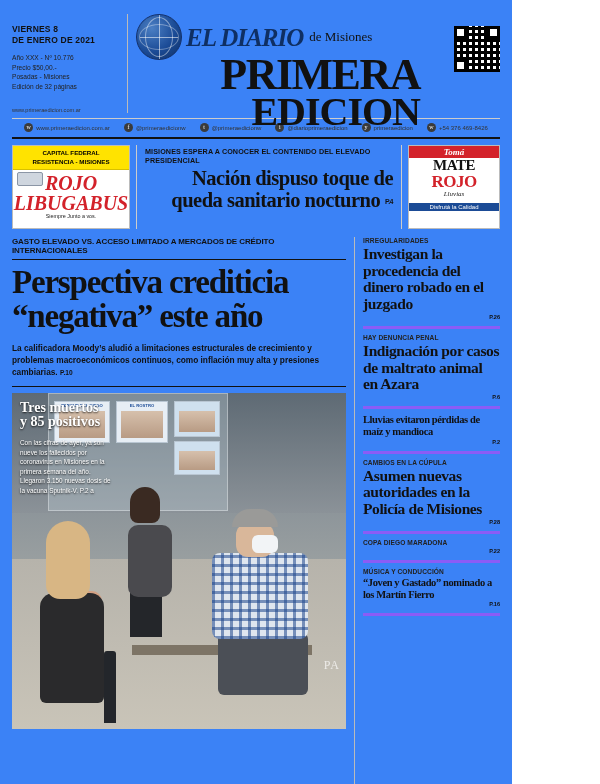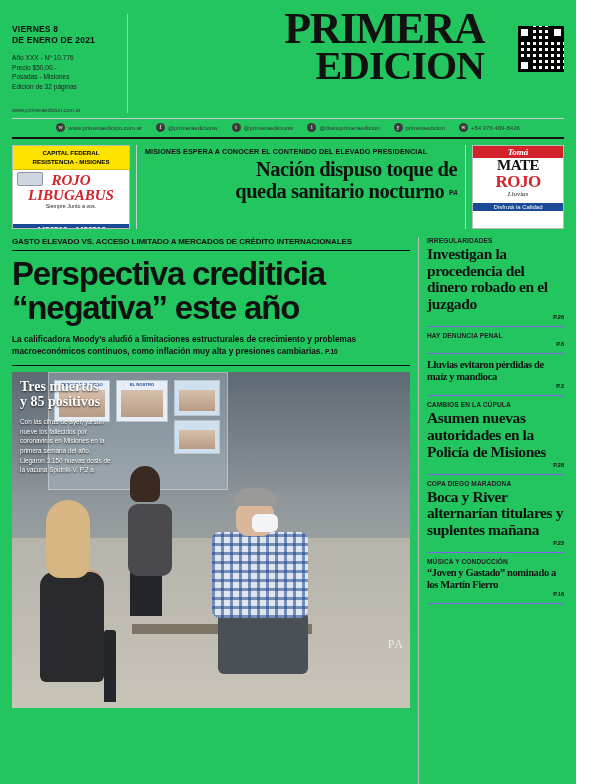--- a/index.html
+++ b/index.html
@@ -6,25 +6,25 @@
   html, body { margin: 0; padding: 0; }
   body {
     width: 600px;
     height: 784px;
     background: #ffffff;
     font-family: "Liberation Sans", sans-serif;
     color: #111;
     overflow: hidden;
   }
   .page {
-    width: 576px;
+    width: 512px;
     height: 784px;
     position: relative;
     padding: 0 8px;
-    background: #22c55e;
+    background: #3b82f6;
   }
 
   
   .masthead {
     display: flex;
     align-items: flex-start;
     padding: 14px 4px 4px 4px;
     height: 118px;
   }
   .mast-left {
@@ -186,21 +186,21 @@
     font-weight: bold;
     text-align: center;
     line-height: 1.5;
     padding: 2px 0;
     border-bottom: 1px solid #d8c000;
   }
   .ad-left .rojo {
     color: #d3222a;
     font-family: "Liberation Serif", serif;
     font-weight: bold;
-    font-size: 15px;
+    font-size: 20px;
     font-style: italic;
     text-align: center;
     line-height: 1;
     margin-top: 3px;
   }
   .ad-left .subrojo {
     font-size: 5.4px;
     text-align: center;
     color: #222;
   }
@@ -315,21 +315,21 @@
 
   .lead-kicker {
     font-size: 8px;
     font-weight: bold;
     letter-spacing: -.1px;
     border-bottom: 1px solid #111;
     padding-bottom: 4px;
     margin-bottom: 6px;
   }
   .lead-head {
-    font-family: Liberation Sans, sans-serif;
+    font-family: Liberation Serif, serif;
     font-weight: bold;
     font-size: 33px;
     line-height: 1.02;
     letter-spacing: -1.2px;
   }
   .lead-sub {
     font-size: 8.3px;
     line-height: 1.42;
     font-weight: bold;
     margin-top: 10px;
@@ -424,21 +424,21 @@
   }
   .photo .pa {
     position: absolute; right: 6px; bottom: 56px;
     color: rgba(255,255,255,.7);
     font-family: "Liberation Serif", serif;
     font-size: 12px;
     letter-spacing: 1px;
   }
 
   
-  .s-item { border-bottom: 1px solid #8b5cf6; padding: 5px 0 6px 0; }
+  .s-item { border-bottom: 3px solid #8b5cf6; padding: 5px 0 6px 0; }
   .s-item:first-child { padding-top: 0; }
   .s-kick {
     font-size: 6.6px; font-weight: bold; color: #222; margin-bottom: 2px;
     letter-spacing: .1px;
   }
   .s-head {
     font-family: "Liberation Serif", serif;
     font-weight: bold;
     font-size: 15.5px;
     line-height: 1.08;
@@ -465,20 +465,28 @@
       <div class="subline">
         <div>Año XXX - Nº 10.776</div>
         <div>Precio $50,00.-</div>
         <div>Posadas - Misiones</div>
         <div>Edición de 32 páginas</div>
       </div>
       <div class="web">www.primeraedicion.com.ar</div>
     </div>
 
     <div class="mast-center">
+      <div class="logo-row">
+        <div class="globe">
+          <div class="ring"></div>
+            <div class="ring2"></div>
+        </div>
+        <div class="eldiario">EL DIARIO</div>
+        <div class="demisiones">de Misiones</div>
+      </div>
       <div class="primera">PRIMERA</div>
       <div class="edicion">EDICION</div>
     </div>
 
     <div class="mast-right">
       <div class="qr">
         <span class="tl"></span>
           <span class="tr"></span>
           <span class="bl"></span>
       </div>
@@ -616,37 +624,37 @@
     <div class="col-side">
 
       <div class="s-item">
         <div class="s-kick">IRREGULARIDADES</div>
         <div class="s-head">Investigan la procedencia del dinero robado en el juzgado</div>
         <span class="s-pg">P.26</span>
       </div>
 
       <div class="s-item">
         <div class="s-kick">HAY DENUNCIA PENAL</div>
+        <div class="s-head">Indignación por casos de maltrato animal en Azara</div>
         <span class="s-pg">P.6</span>
       </div>
 
       <div class="s-item">
         <div class="s-head sm">Lluvias evitaron pérdidas de maíz y mandioca</div>
         <span class="s-pg">P.2</span>
       </div>
 
       <div class="s-item">
         <div class="s-kick">CAMBIOS EN LA CÚPULA</div>
         <div class="s-head">Asumen nuevas autoridades en la Policía de Misiones</div>
         <span class="s-pg">P.28</span>
       </div>
 
       <div class="s-item">
         <div class="s-kick">COPA DIEGO MARADONA</div>
-        <div class="s-head">Boca y River alternarían titulares y suplentes mañana</div>
         <span class="s-pg">P.22</span>
       </div>
 
       <div class="s-item">
         <div class="s-kick">MÚSICA Y CONDUCCIÓN</div>
         <div class="s-head sm">“Joven y Gastado” nominado a los Martín Fierro</div>
         <span class="s-pg">P.16</span>
       </div>
 
     </div>

